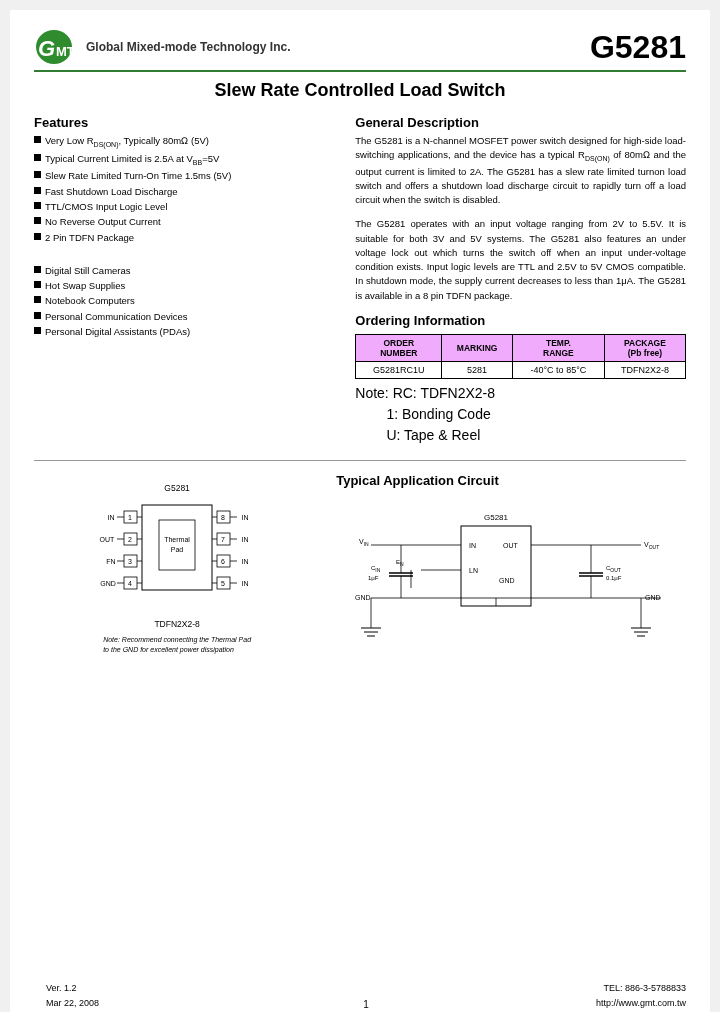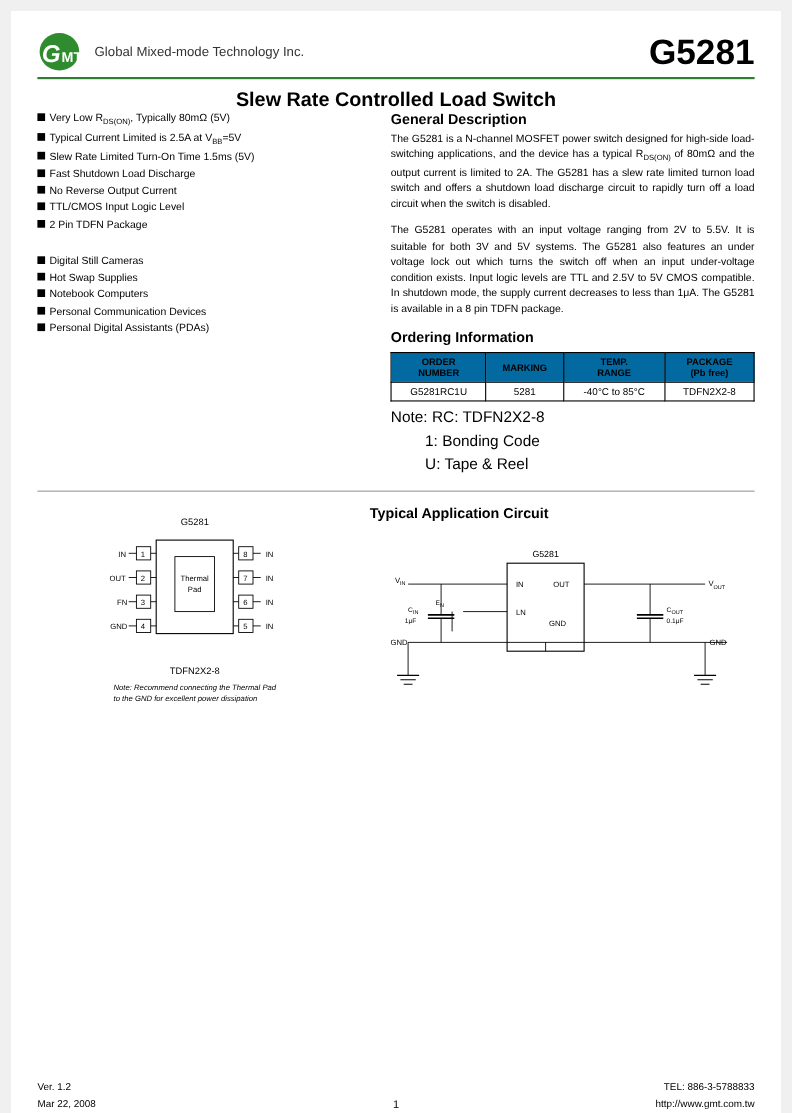--- a/index.html
+++ b/index.html
@@ -27,36 +27,37 @@
       margin-bottom: 4px;
     }
     .logo-area {
       display: flex;
       align-items: center;
       gap: 8px;
     }
     .company-name {
       font-size: 12px;
       color: #333;
-      font-weight: normal;
+      font-weight: bold;
     }
     .part-number {
       font-size: 32px;
       font-weight: bold;
       color: #000;
     }
     .header-divider {
       border: none;
       border-top: 2px solid #2e7d32;
       margin-bottom: 8px;
     }
     .product-title {
       text-align: center;
       font-size: 18px;
       font-weight: bold;
+      margin-bottom: 14px;
       color: #000;
     }
     
     .main-content {
       display: flex;
       gap: 16px;
     }
     .left-col {
       width: 48%;
     }
@@ -98,21 +99,21 @@
     .order-table {
       width: 100%;
       border-collapse: collapse;
       font-size: 9px;
       margin-top: 6px;
     }
     .order-table th {
       border: 1px solid #000;
       padding: 3px 4px;
       text-align: center;
-      background: #0369a1;
+      background: #f0abfc;
       font-weight: bold;
       font-size: 8.5px;
     }
     .order-table td {
       border: 1px solid #000;
       padding: 3px 4px;
       text-align: center;
       font-size: 9px;
     }
     .note-text {
@@ -164,21 +165,21 @@
     .app-circuit {
       margin: 10px 0;
       display: flex;
       flex-direction: column;
       align-items: center;
     }
     
     .page-footer {
       position: absolute;
       bottom: 12px;
-      left: 24px;
+      left: 36px;
       right: 24px;
       display: flex;
       justify-content: space-between;
       align-items: flex-end;
       font-size: 9px;
     }
     .footer-left { line-height: 1.6; }
     .footer-center {
       position: absolute;
       left: 50%;
@@ -213,44 +214,45 @@
   </div>
 
   <hr class="header-divider">
 
   <div class="product-title">Slew Rate Controlled Load Switch</div>
 
   <div class="main-content">
 
     <div class="left-col">
 
+      <div class="section-title">Features</div>
       <ul class="bullet-list">
         <li>
             <span class="bullet-sq"></span>
             <span>Very Low R<sub>DS(ON)</sub>, Typically 80mΩ (5V)</span>
           </li>
         <li>
             <span class="bullet-sq"></span>
             <span>Typical Current Limited is 2.5A at V<sub>BB</sub>=5V</span>
           </li>
         <li>
             <span class="bullet-sq"></span>
             <span>Slew Rate Limited Turn-On Time 1.5ms (5V)</span>
           </li>
         <li>
             <span class="bullet-sq"></span>
             <span>Fast Shutdown Load Discharge</span>
           </li>
         <li>
             <span class="bullet-sq"></span>
+            <span>TTL/CMOS Input Logic Level</span>
+          </li>
+        <li>
+            <span class="bullet-sq"></span>
             <span>No Reverse Output Current</span>
-          </li>
-        <li>
-            <span class="bullet-sq"></span>
-            <span>TTL/CMOS Input Logic Level</span>
           </li>
         <li>
             <span class="bullet-sq"></span>
             <span>2 Pin TDFN Package</span>
           </li>
       </ul>
 
       <div style="margin-top:20px;">
         <ul class="bullet-list">
           <li>

